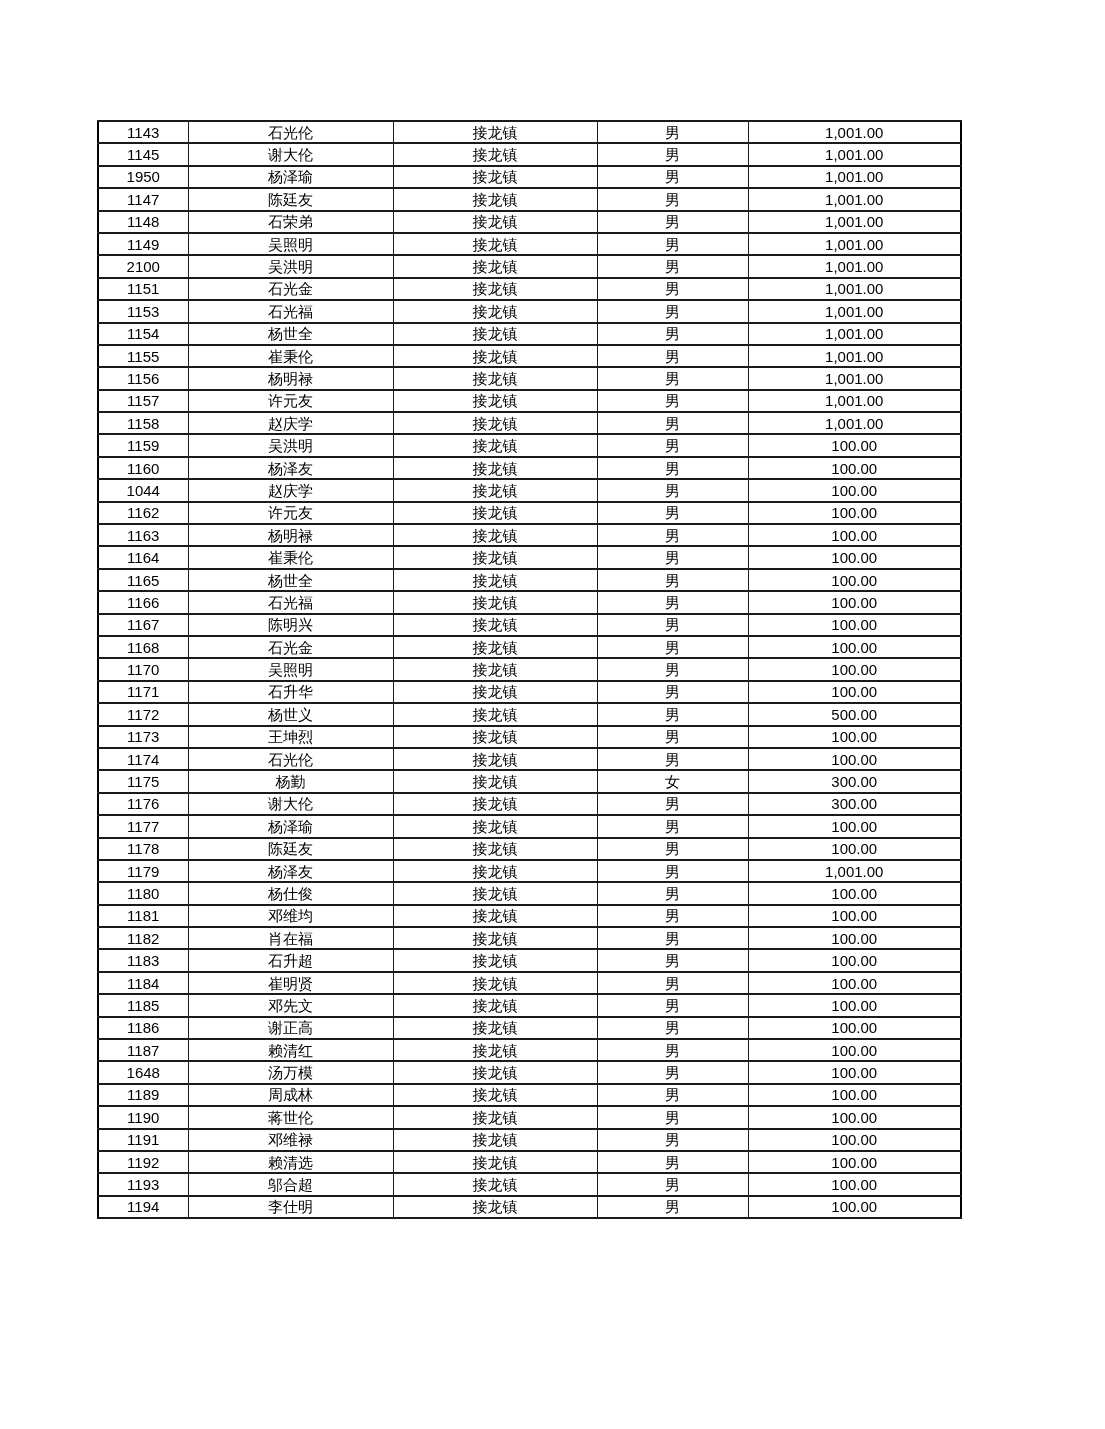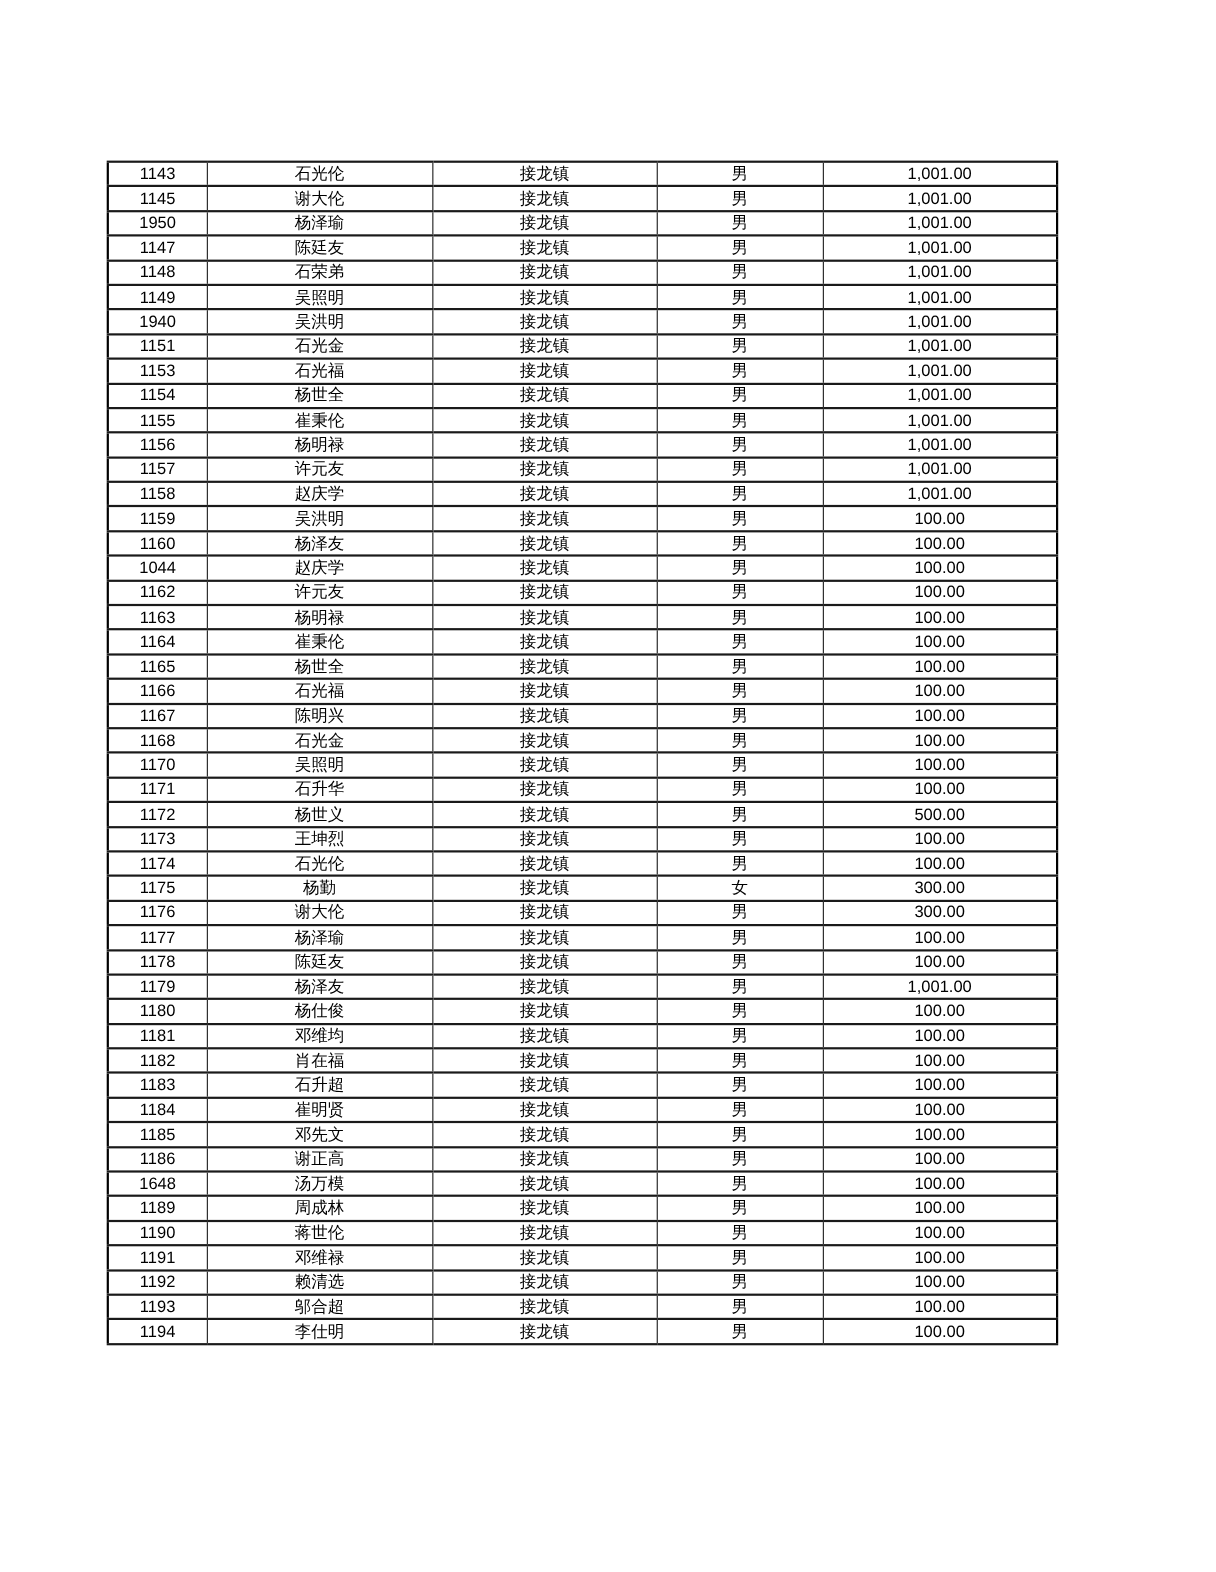--- a/index.html
+++ b/index.html
@@ -10,21 +10,21 @@
   body {
     width: 1105px;
     height: 1429px;
     position: relative;
     font-family: "Liberation Sans", "DejaVu Sans", sans-serif;
     color: #000000;
   }
   .sheet {
     position: absolute;
     left: 97px;
-    top: 146px;
+    top: 120px;
   }
   table.roster {
     border-collapse: collapse;
     table-layout: fixed;
     background: #ffffff;
     border: 2px solid #000000;
   }
   table.roster td {
     border: 1px solid #1a1a1a;
     border-top-width: 2px;
@@ -101,21 +101,21 @@
 
   <tr>
     <td>1149</td>
     <td>吴照明</td>
     <td>接龙镇</td>
     <td>男</td>
     <td>1,001.00</td>
   </tr>
 
   <tr>
-    <td>1940</td>
+    <td>2100</td>
     <td>吴洪明</td>
     <td>接龙镇</td>
     <td>男</td>
     <td>1,001.00</td>
   </tr>
 
   <tr>
     <td>1151</td>
     <td>石光金</td>
     <td>接龙镇</td>
@@ -382,20 +382,27 @@
   </tr>
 
   <tr>
     <td>1186</td>
     <td>谢正高</td>
     <td>接龙镇</td>
     <td>男</td>
     <td>100.00</td>
   </tr>
 
+  <tr>
+    <td>1187</td>
+    <td>赖清红</td>
+    <td>接龙镇</td>
+    <td>男</td>
+    <td>100.00</td>
+  </tr>
 
   <tr>
     <td>1648</td>
     <td>汤万模</td>
     <td>接龙镇</td>
     <td>男</td>
     <td>100.00</td>
   </tr>
 
   <tr>

